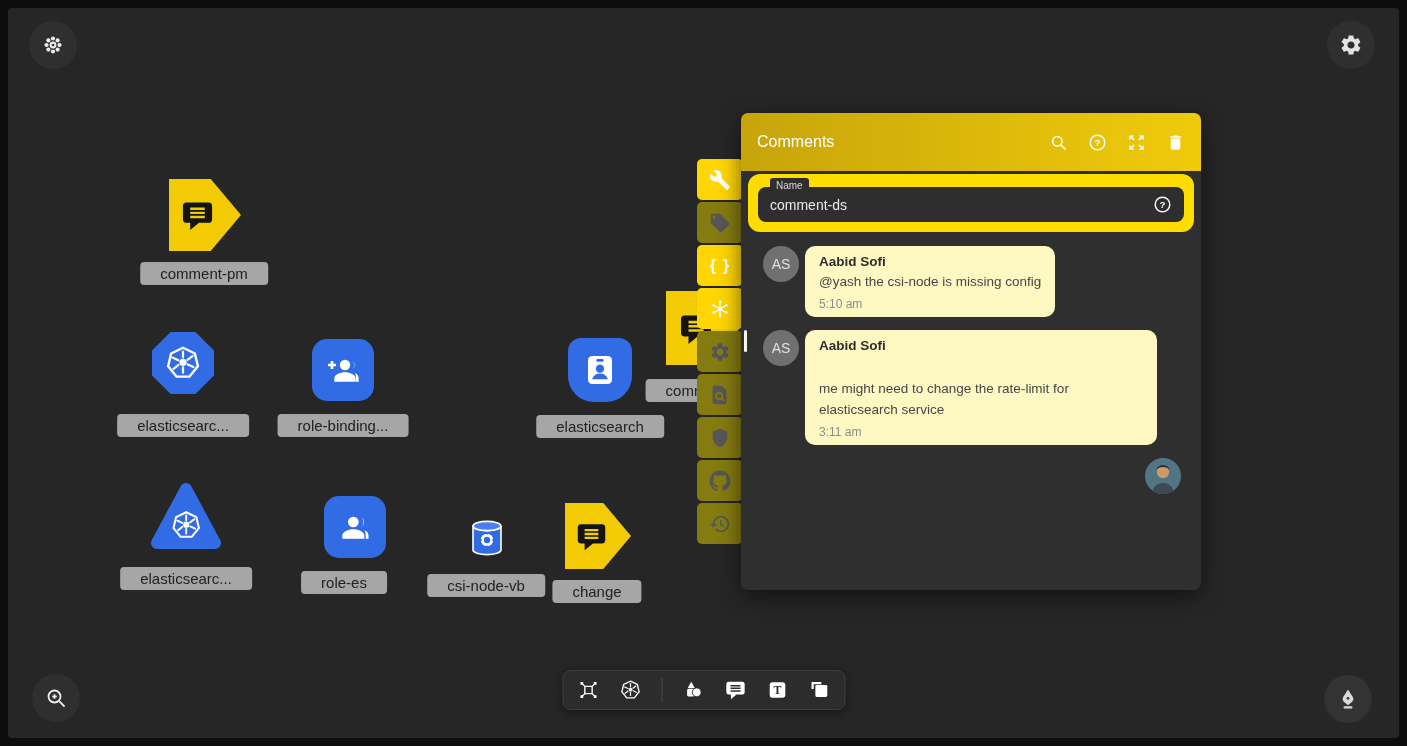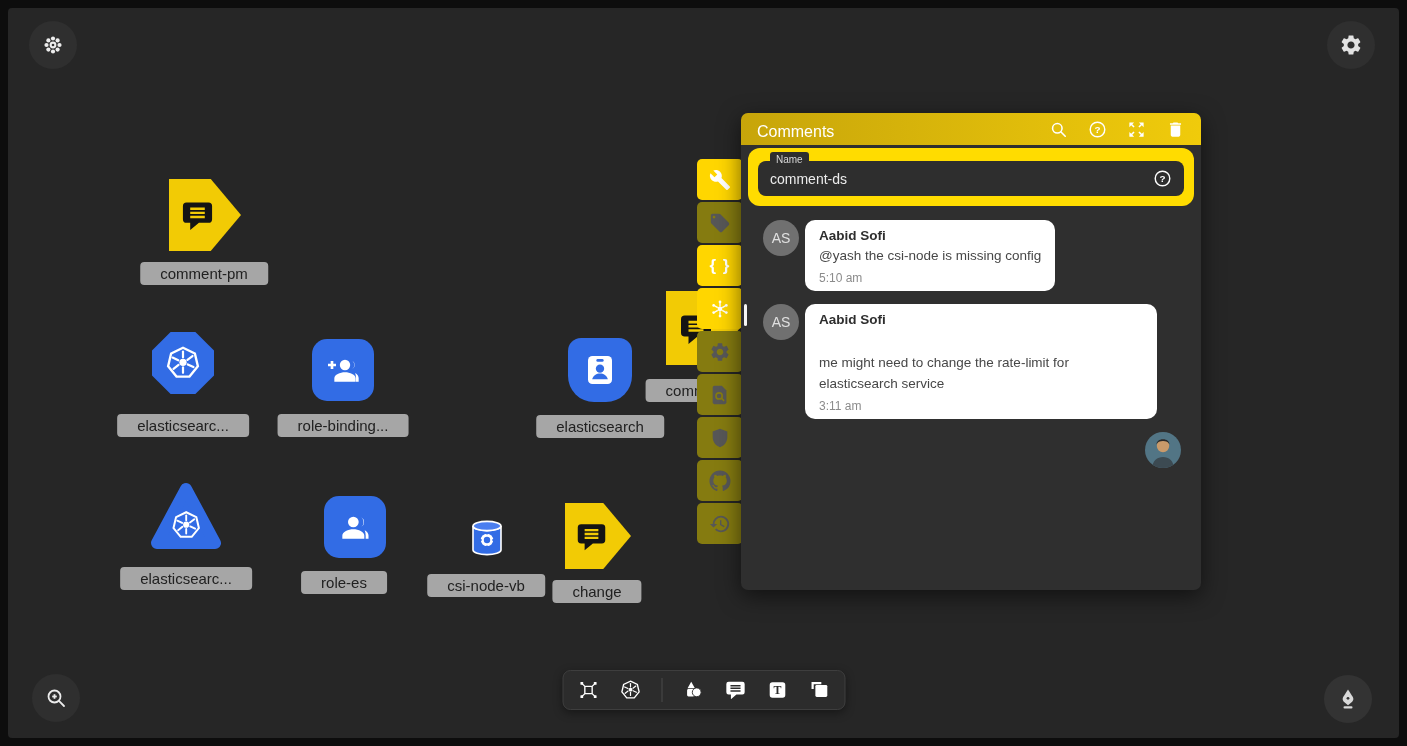--- a/index.html
+++ b/index.html
@@ -23,37 +23,37 @@
   
   .vtoolbar { position:absolute; left:697px; top:159px; width:46px; z-index:30; }
   .vbtn { width:46px; height:41px; margin-bottom:2px; border-radius:5px; display:flex; align-items:center; justify-content:center; cursor:pointer; }
   .vbtn.active { background:#FFD600; }
   .vbtn.inactive { background:#857B10; }
   .vbtn svg { width:22px; height:22px; }
   .vbtn .braces { font-size:17px; font-weight:bold; color:#fff; letter-spacing:1px; }
 
   
   .panel { position:absolute; left:741px; top:113px; width:460px; height:477px; background:#2f2f2f; border-radius:7px; z-index:40; box-shadow:0 6px 22px rgba(0,0,0,.55); display:flex; flex-direction:column; }
-  .panel-header { height:32px; border-radius:7px 7px 0 0; background:linear-gradient(90deg,#c7a50a,#f0cb0b); display:flex; padding:10px 16px; flex-shrink:0; }
+  .panel-header { height:58px; border-radius:7px 7px 0 0; background:linear-gradient(90deg,#c7a50a,#f0cb0b); display:flex; align-items:center; padding:10px 16px; flex-shrink:0; }
   .panel-title { color:#fff; font-size:16px; }
   .header-icons { margin-left:auto; display:flex; align-items:center; gap:20px; }
   .header-icons svg { width:19px; height:19px; cursor:pointer; }
 
   .name-section { margin:3px 7px 0 7px; background:#FFDC00; border-radius:12px; padding:13px 10px 10px 10px; flex-shrink:0; }
   .name-input-wrap { position:relative; background:#2e2e2e; border-radius:8px; height:35px; display:flex; align-items:center; padding:0 12px; }
   .name-tag { position:absolute; top:-9px; left:12px; background:#2e2e2e; color:#d8d8d8; font-size:10px; padding:2px 6px; border-radius:3px; }
   .name-input { flex:1; background:transparent; border:none; outline:none; color:#ececec; font-size:14px; font-family:inherit; }
   .name-help svg { width:19px; height:19px; display:block; }
 
   .messages { flex:1; padding:14px 20px 4px 22px; position:relative; overflow:hidden; }
   .scroll-thumb { position:absolute; left:3px; top:98px; width:3px; height:22px; background:#f5f5f5; border-radius:2px; }
   .msg-row { display:flex; gap:6px; margin-bottom:13px; }
   .msg-row.right { justify-content:flex-end; }
   .avatar { width:36px; height:36px; border-radius:50%; background:#707070; color:#e0e0e0; font-size:14px; display:flex; align-items:center; justify-content:center; flex-shrink:0; }
-  .bubble { background:#ffffff; border-radius:10px; padding:8px 14px 6px 14px; }
+  .bubble { background:#fef9c3; border-radius:10px; padding:8px 14px 6px 14px; }
   .bubble .author { font-weight:bold; color:#2e2e2e; font-size:13.5px; margin-bottom:3px; }
   .bubble .text { color:#474747; font-size:13.5px; line-height:1.5; }
   .bubble .time { color:#8b8b8b; font-size:12px; margin-top:5px; }
   .bubble.wide { max-width:352px; }
   .bubble.wide .text { margin-top:26px; }
   .bubble.dark { background:#3E4A50; max-width:170px; padding:10px 14px 6px 14px; }
   .bubble.dark .author { color:#f2e9a6; font-size:12.5px; }
   .bubble.dark .text { color:#ece4b4; font-size:13px; }
   .bubble.dark .time { color:#9aa3a3; text-align:right; }
   .avatar-photo { width:36px; height:36px; border-radius:50%; overflow:hidden; flex-shrink:0; }

